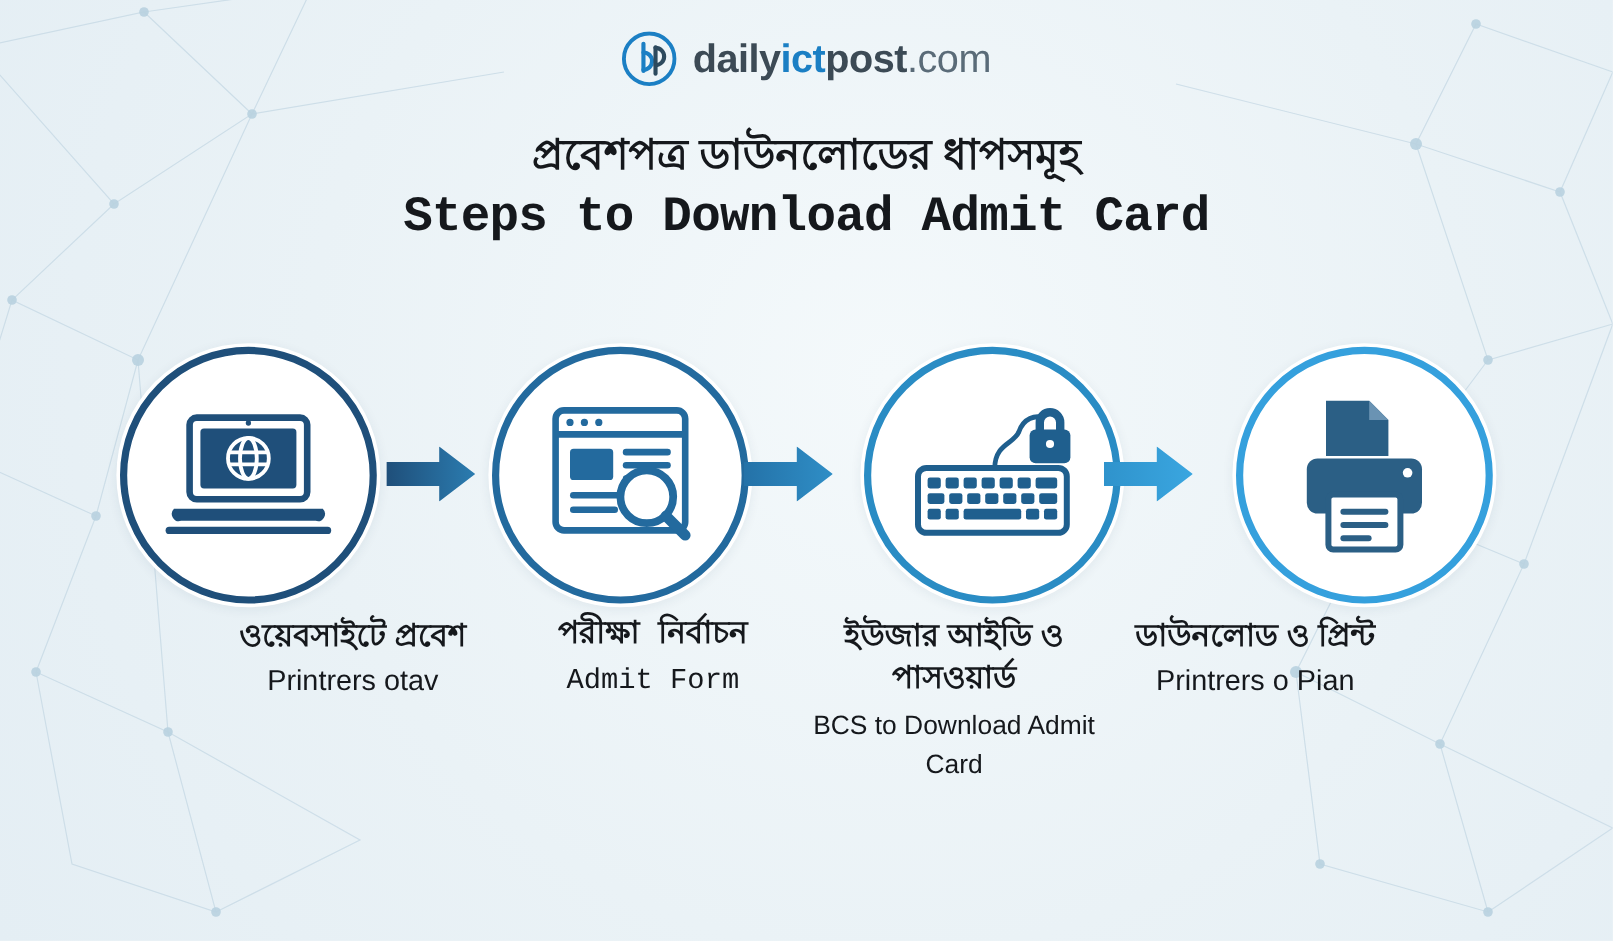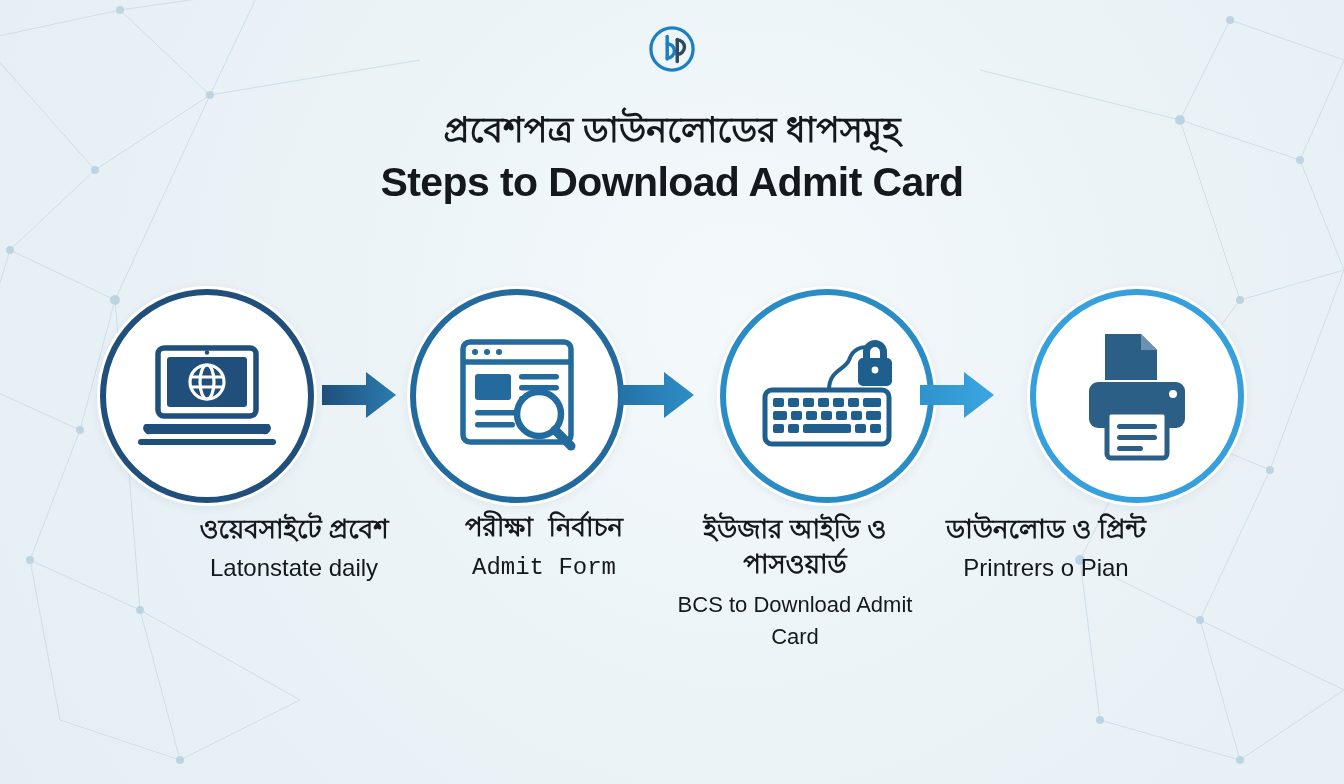--- a/index.html
+++ b/index.html
@@ -70,20 +70,21 @@
     color: #15181c;
     line-height: 1.28;
     letter-spacing: 0px;
   }
   .title-en {
     margin-top: 6px;
     font-size: 41px;
     font-weight: 700;
     color: #15181c;
     letter-spacing: -0.6px;
+    font-family: Liberation Mono, monospace;
   }
 
   
   .steps {
     position: absolute;
     top: 286px;
     left: 96px;
     right: 96px;
     height: 220px;
     display: flex;
@@ -200,20 +201,21 @@
   </svg>
 
   <div class="brand">
     <svg class="brand-logo" viewBox="0 0 48 48">
       <circle cx="24" cy="24" r="22" fill="none" stroke="#1b7fc4" stroke-width="3.4"></circle>
       <path d="M19 11 L19 34.5" stroke="#1b7fc4" stroke-width="3.6" stroke-linecap="round" fill="none"></path>
       <path d="M19 18.5 a7.5 7.5 0 0 1 0 15" stroke="#1b7fc4" stroke-width="3.6" fill="none" stroke-linecap="round"></path>
       <path d="M29.5 37 L29.5 14" stroke="#2d4a5e" stroke-width="3.6" stroke-linecap="round" fill="none"></path>
       <path d="M29.5 29.5 a7.5 7.5 0 0 0 0 -15" stroke="#2d4a5e" stroke-width="3.6" fill="none" stroke-linecap="round"></path>
     </svg>
+    <div class="brand-text"><span>daily</span><span class="accent">ict</span><span>post</span><span class="tld">.com</span></div>
   </div>
 
   <div class="headings">
     <div class="title-bn">প্রবেশপত্র ডাউনলোডের ধাপসমূহ</div>
     <div class="title-en">Steps to Download Admit Card</div>
   </div>
 
   <div class="steps">
 
     <div class="step">
@@ -348,21 +350,21 @@
             <stop offset="1" stop-color="#3aa6e0"></stop>
         </linearGradient>
       </defs>
       <path d="M0 13 H44 V0 L74 23 L44 46 V33 H0 Z" fill="url(#ag3)"></path>
     </svg>
   </div>
 
   <div class="captions">
     <div class="caption" style="margin-left:-18px;">
       <div class="cap-bn">ওয়েবসাইটে প্রবেশ</div>
-      <div class="cap-en">Latonstate daily</div>
+      <div class="cap-en">Printrers otav</div>
     </div>
     <div class="caption" style="margin-left:-6px;font-family:Liberation Mono, monospace;">
       <div class="cap-bn">পরীক্ষা নির্বাচন</div>
       <div class="cap-en">Admit Form</div>
     </div>
     <div class="caption" style="width:246px;">
       <div class="cap-bn">ইউজার আইডি ও পাসওয়ার্ড</div>
       <div class="cap-sub">BCS to Download Admit Card</div>
     </div>
     <div class="caption" style="margin-right:-14px;">

